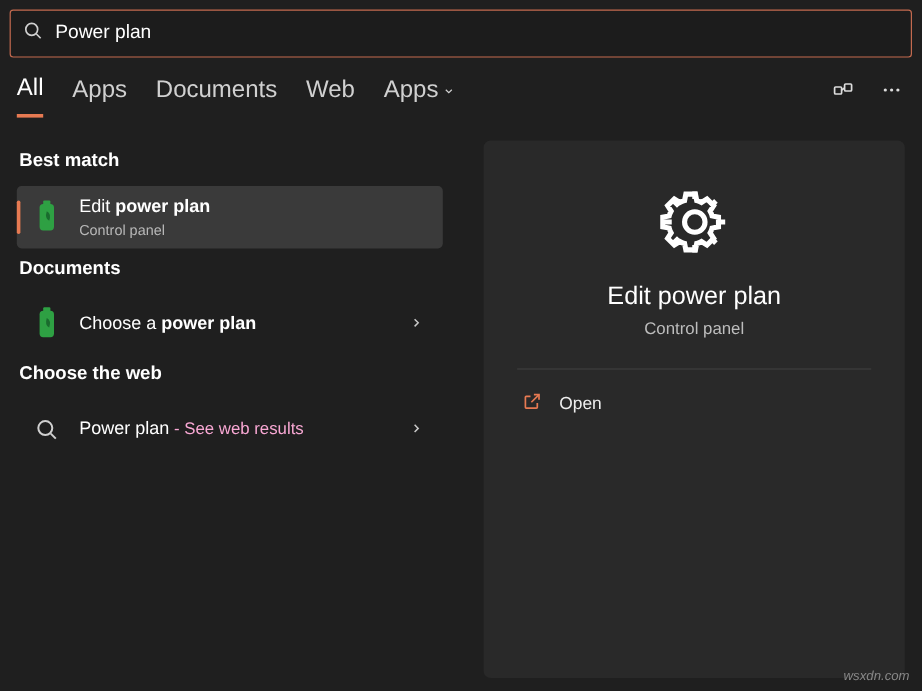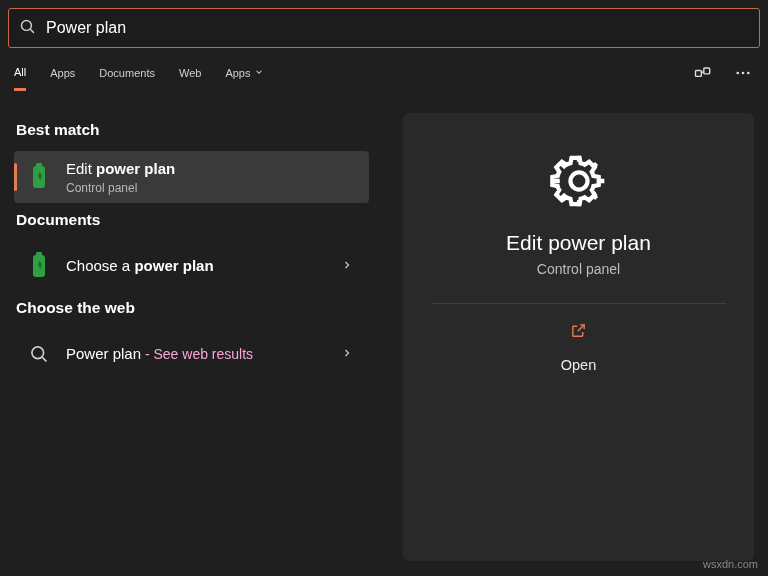--- a/index.html
+++ b/index.html
@@ -38,21 +38,21 @@
     align-items: center;
     padding: 14px 14px 0 14px;
     border-bottom: 1px solid rgba(255,255,255,0);
   }
   .tabs {
     display: flex;
     gap: 24px;
     flex: 1;
   }
   .tab {
-    font-size: 11px;
+    font-size: 20px;
     color: #d0d0d0;
     padding-bottom: 10px;
     cursor: pointer;
     display: flex;
     align-items: center;
     gap: 4px;
   }
   .tab.active {
     color: #fff;
     border-bottom: 3px solid #e77a52;
@@ -169,33 +169,33 @@
     margin-bottom: 8px;
   }
   .action-row {
     display: flex;
     align-items: center;
     width: 100%;
     padding: 10px 4px;
     gap: 14px;
     cursor: pointer;
     border-radius: 4px;
-    flex-direction: column;
   }
   .open-icon { color: #e77a52; }
   .action-label {
     font-size: 14.5px;
     color: #eee;
   }
   .watermark {
     position: absolute;
     bottom: 6px;
     right: 10px;
     font-size: 11px;
     color: #888;
+    font-style: italic;
   }
   .battery-svg .body { fill: #2ea043; }
   .battery-svg .leaf { fill: #1a6b2e; }
 </style>
 </head>
 <body>
 
 <div class="search-bar">
   <span>
     <svg width="17" height="17" viewBox="0 0 24 24" fill="none" stroke="#d0d0d0" stroke-width="2">

